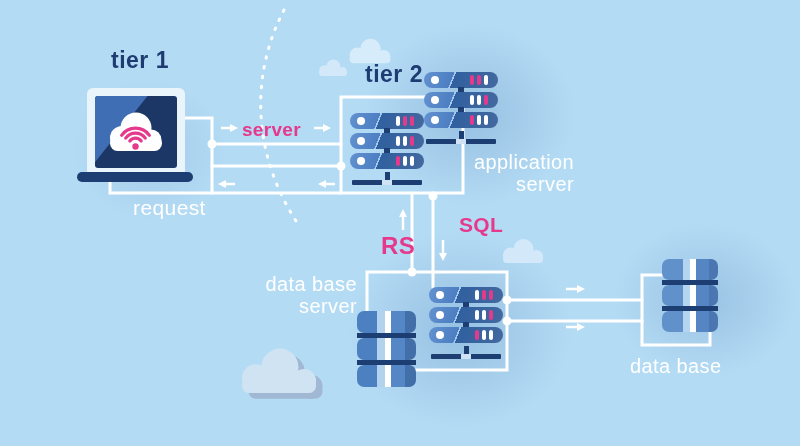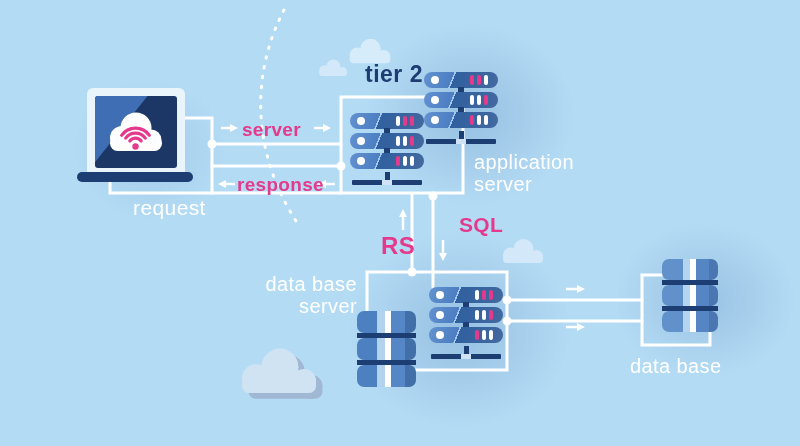--- a/index.html
+++ b/index.html
@@ -45,21 +45,21 @@
   .dbstack{position:absolute;z-index:3;}
   .disk{position:absolute;left:0;width:100%;border-radius:7px;}
   .db-l .disk{height:22px;
     background:linear-gradient(90deg,#4d80c1 0% 34%,#b3d2ee 34% 47%,#ffffff 47% 58%,#5586c5 58% 82%,#426fa8 82% 100%);}
   .db-r .disk{height:21px;
     background:linear-gradient(90deg,#6191ca 0% 38%,#b3d5f0 38% 50%,#ffffff 50% 60%,#5585c2 60% 84%,#4a77b2 84% 100%);}
   .sep{position:absolute;left:0;width:100%;height:5px;background:#1d3e73;}
   
   .lbl{position:absolute;z-index:4;white-space:nowrap;}
   .navy{color:#1e3c72;font-size:23px;font-weight:600;letter-spacing:.5px;}
-  .whitetxt{color:#ffffff;font-size:20px;font-weight:400;letter-spacing:.4px;}
+  .whitetxt{color:#ffffff;font-size:20px;font-weight:400;letter-spacing:.4px;text-align:right;}
   .pinktxt{color:#e53a8c;font-size:19px;font-weight:600;letter-spacing:.3px;}
   .twoline{line-height:22px;}
   .alignr{text-align:right;width:109px;}
 </style>
 </head>
 <body>
 
 <div class="canvas">
 
   <svg class="cloud" style="left:342px;top:31px" width="56" height="38" viewBox="0 0 110 64">
@@ -261,23 +261,23 @@
   </div>
 
   <div class="dbstack db-r" style="left:662px;top:259px;width:56px;height:73px">
     <div class="disk" style="top:0"></div>
     <div class="sep" style="top:21px"></div>
     <div class="disk" style="top:26px"></div>
     <div class="sep" style="top:47px"></div>
     <div class="disk" style="top:52px"></div>
   </div>
 
+  <div class="lbl navy" style="left:111px;top:47px">tier 1</div>
   <div class="lbl whitetxt" style="left:133px;top:196px;font-size:21px">request</div>
   <div class="lbl pinktxt" style="left:242px;top:119px">server</div>
-  <div class="lbl pinktxt" style="left:237px;top:174px">response</div>
   <div class="lbl navy" style="left:365px;top:61px">tier 2</div>
   <div class="lbl whitetxt twoline" style="left:474px;top:151px">
     <div>application</div>
     <div>server</div>
   </div>
   <div class="lbl pinktxt" style="left:381px;top:232px;font-size:24px">RS</div>
   <div class="lbl pinktxt" style="left:459px;top:213px;font-size:21px">SQL</div>
   <div class="lbl whitetxt twoline alignr" style="left:248px;top:273px">
     <div>data base</div>
     <div>server</div>

